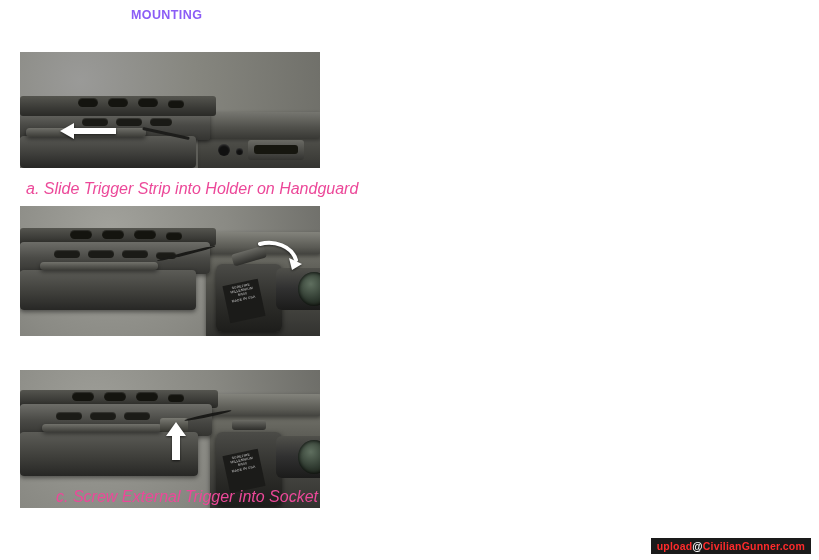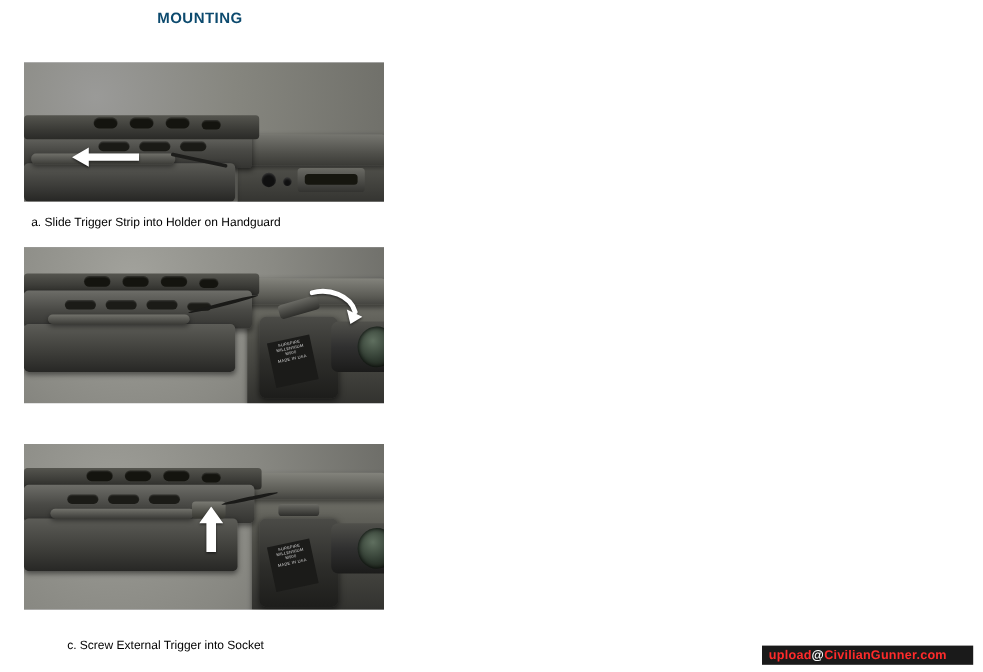--- a/index.html
+++ b/index.html
@@ -21,33 +21,34 @@
     height: 560px;
     background: #ffffff;
   }
   .page-title {
     position: absolute;
     left: 131px;
     top: 8px;
     font-size: 12.5px;
     font-weight: bold;
     letter-spacing: 0.4px;
-    color: #0c4a6e;
+    color: #8b5cf6;
   }
 
   .fig {
     position: absolute;
     overflow: hidden;
     background: #8c8c8c;
   }
   .caption {
     position: absolute;
-    font-size: 10px;
-    color: #000000;
+    font-size: 16px;
+    color: #ec4899;
     white-space: nowrap;
+    font-style: italic;
   }
 
   
   .scene { position: absolute; left: 0; top: 0; right: 0; bottom: 0; }
 
   .bg-grad {
     position: absolute; left:0; top:0; right:0; bottom:0;
     background:
       radial-gradient(circle at 20% 25%, #9a9a98 0%, #86867f 45%, #6e6e68 100%);
   }
@@ -126,21 +127,21 @@
     filter: drop-shadow(0 1px 1px rgba(0,0,0,.6));
   }
   .watermark {
     position: absolute;
     right: 8px;
     bottom: 6px;
     background: #1a1a1a;
     color: #ff2b2b;
     font-size: 10.5px;
     font-weight: bold;
-    padding: 2px 22px 2px 6px;
+    padding: 2px 6px 2px 6px;
     letter-spacing: .2px;
     white-space: nowrap;
   }
   .watermark .at { color:#ffffff; }
 </style>
 </head>
 <body>
 
 <div class="page">
 
@@ -262,19 +263,19 @@
       <div class="lens" style="left:278px; top:70px; width:32px; height:34px;"></div>
       <div class="rail" style="left:212px; top:50px; width:34px; height:10px; border-radius:3px;
                   background:linear-gradient(180deg,#6b6b65,#2e2e2b);"></div>
       <div class="label-plate" style="left:206px; top:82px; width:36px; height:36px;">SUREFIRE<br>MILLENNIUM<br>M900<br>MADE IN USA</div>
 
       <svg class="arrow-w" style="left:146px; top:52px;" width="20" height="38" viewBox="0 0 20 38">
         <polygon points="10,0 20,14 14,14 14,38 6,38 6,14 0,14" fill="#ffffff"></polygon>
       </svg>
     </div>
   </div>
-  <div class="caption" style="left:56px; top:533px;">c. Screw External Trigger into Socket</div>
+  <div class="caption" style="left:56px; top:488px;">c. Screw External Trigger into Socket</div>
 
   <div class="watermark">
     <span>upload</span><span class="at">@</span><span>CivilianGunner.com</span>
   </div>
 
 </div>
 
 </body></html>

